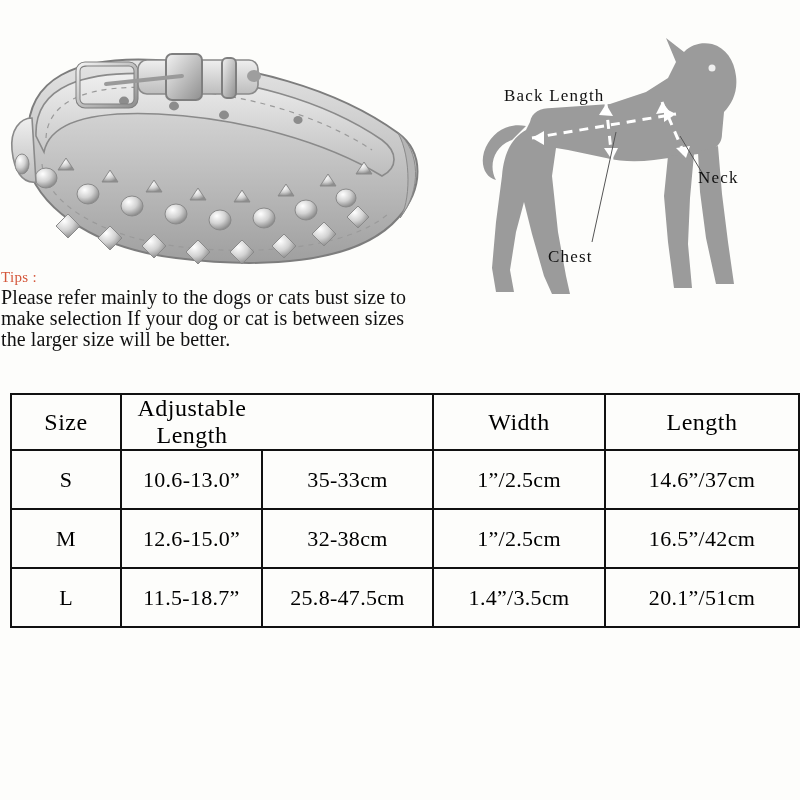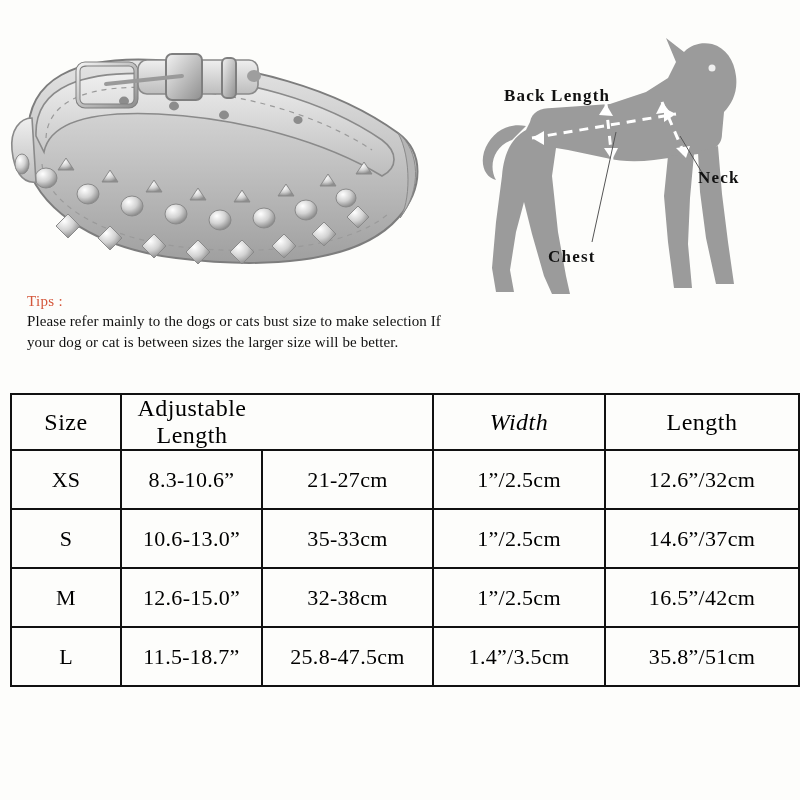--- a/index.html
+++ b/index.html
@@ -26,50 +26,48 @@
   
   #collar-wrap {
     position: absolute;
     left: 6px; top: 18px;
     width: 430px; height: 255px;
   }
 
   
   #tips-block {
     position: absolute;
-    left: 27px; top: 268px;
+    left: 1px; top: 268px;
     width: 420px;
-    margin-top: 24px;
   }
   .tips-title {
     color: #d4563a;
     font-size: 15px;
     line-height: 19px;
     letter-spacing: 0.3px;
   }
   .tips-text {
     color: #111;
-    font-size: 15px;
+    font-size: 20px;
     line-height: 21px;
     letter-spacing: 0.1px;
   }
 
   
   #dog-wrap {
     position: absolute;
     left: 440px; top: 26px;
     width: 352px; height: 300px;
   }
   .diagram-label {
     position: absolute;
     color: #111;
     font-size: 17px;
     letter-spacing: 1.2px;
     white-space: nowrap;
-    font-weight: bold;
   }
   #label-back-length { left: 64px; top: 60px; }
   #label-neck { left: 258px; top: 142px; }
   #label-chest { left: 108px; top: 221px; }
 
   
   #size-table {
     position: absolute;
     left: 10px;
     top: 393px;
@@ -91,21 +89,21 @@
     letter-spacing: 0.5px;
   }
   #size-table tbody td {
     height: 57px;
     font-size: 22px;
     letter-spacing: 0.3px;
   }
   .col-size   { width: 108px; margin-left: 28px; }
   .col-adj-in { width: 140px; }
   .col-adj-cm { width: 170px; }
-  .col-width  { width: 170px; font-style: italic; }
+  .col-width  { width: 170px; }
   .col-length { width: 192px; }
   .no-right-border { border-right: none !important; margin-left: 26px; }
   .no-left-border  { border-left: none !important; }
 </style>
 </head>
 <body>
 
 <div id="page">
 
   <div id="top-area">
@@ -253,43 +251,36 @@
       <tr>
         <th class="col-size">Size</th>
         <th class="col-adj-in no-right-border">Adjustable Length</th>
         <th class="col-adj-cm no-left-border"></th>
         <th class="col-width">Width</th>
         <th class="col-length">Length</th>
       </tr>
     </thead>
     <tbody>
       <tr>
-        <td>XS</td>
-        <td>8.3-10.6”</td>
-        <td>21-27cm</td>
-        <td>1”/2.5cm</td>
-        <td>12.6”/32cm</td>
-      </tr>
-      <tr>
         <td>S</td>
         <td>10.6-13.0”</td>
         <td>35-33cm</td>
         <td>1”/2.5cm</td>
         <td>14.6”/37cm</td>
       </tr>
       <tr>
         <td>M</td>
         <td>12.6-15.0”</td>
         <td>32-38cm</td>
         <td>1”/2.5cm</td>
         <td>16.5”/42cm</td>
       </tr>
       <tr>
         <td>L</td>
         <td>11.5-18.7”</td>
         <td>25.8-47.5cm</td>
         <td>1.4”/3.5cm</td>
-        <td>35.8”/51cm</td>
+        <td>20.1”/51cm</td>
       </tr>
     </tbody>
   </table>
 
 </div>
 
 </body></html>

